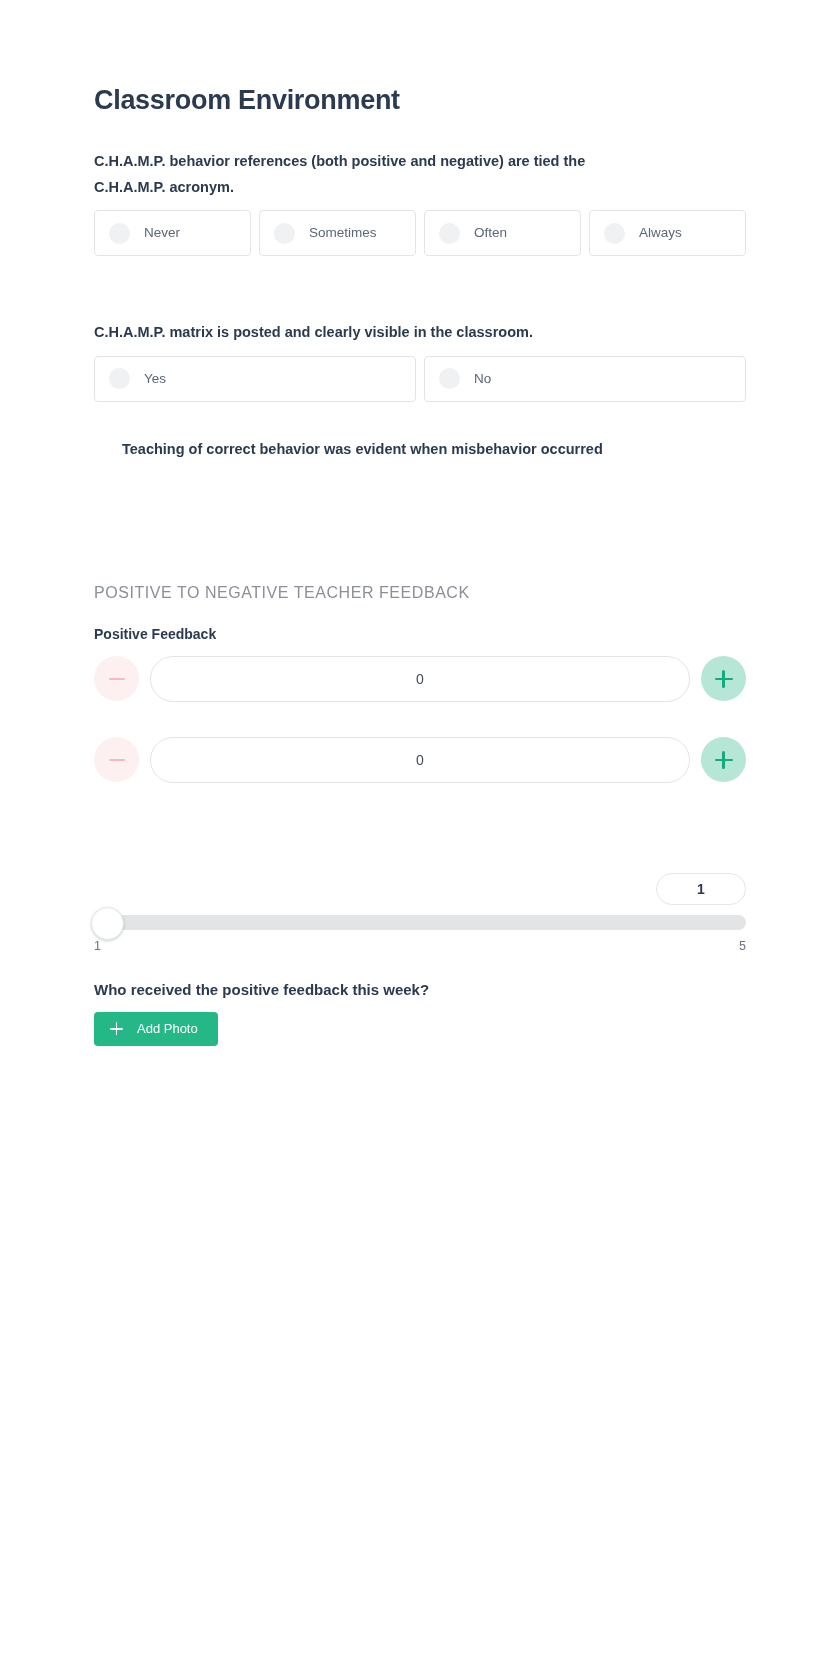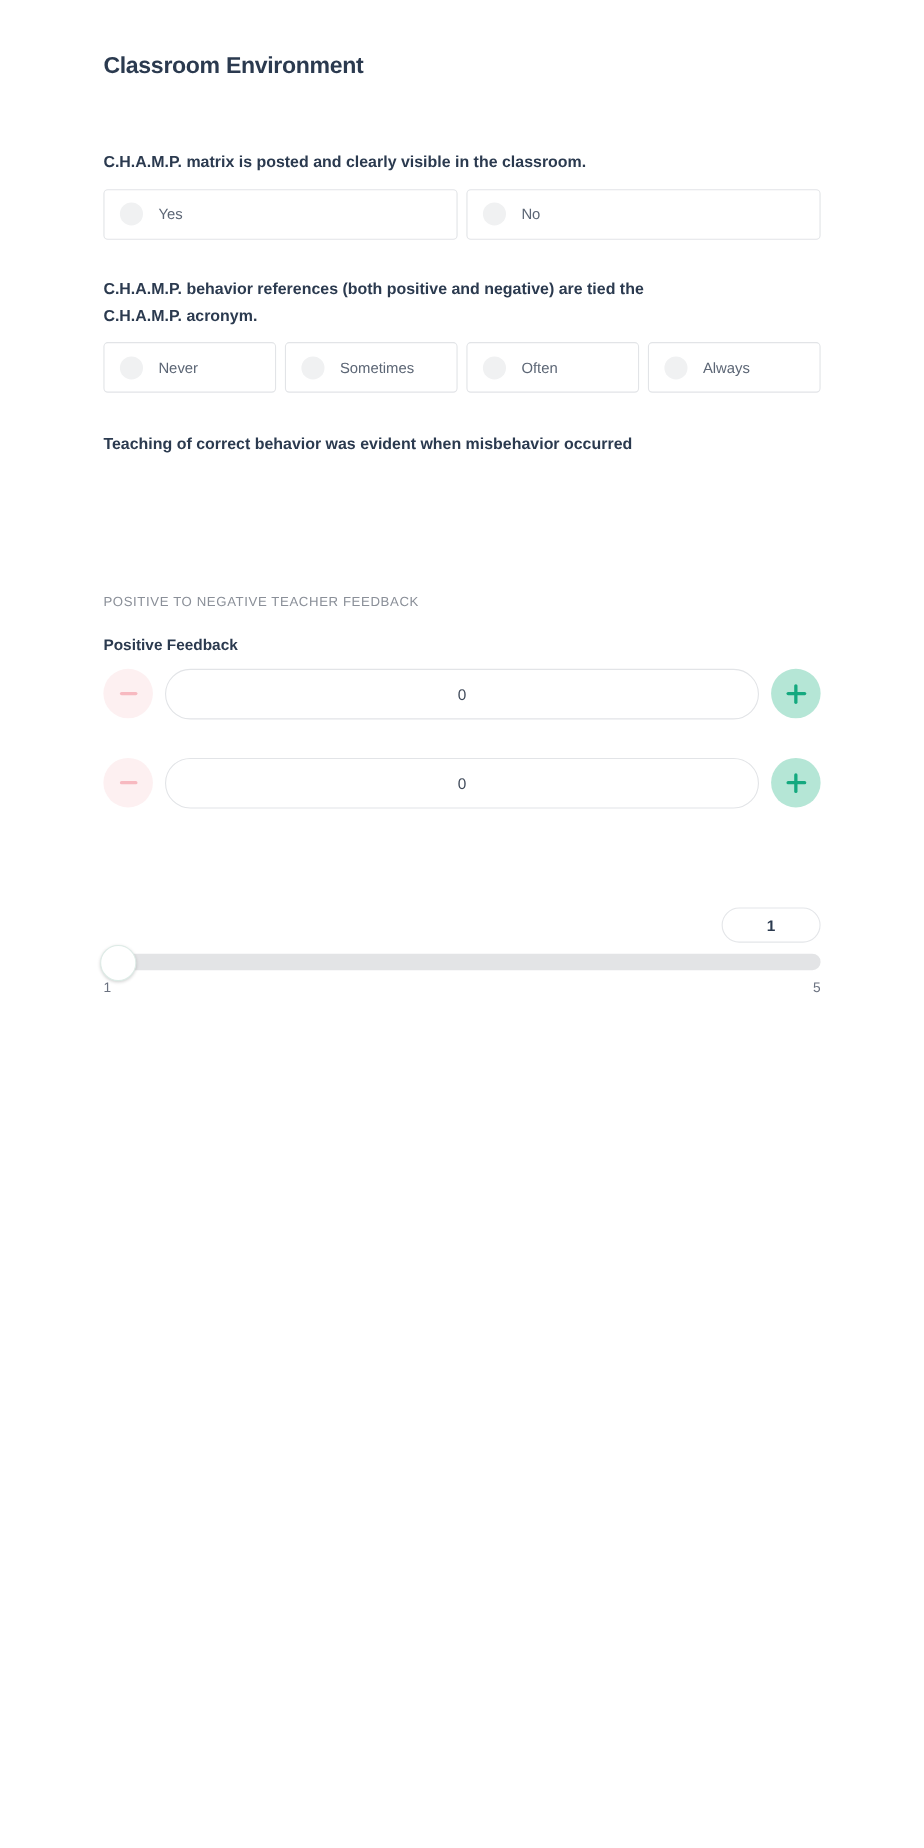--- a/index.html
+++ b/index.html
@@ -16,36 +16,36 @@
     overflow: hidden;
   }
   .page {
     width: 840px;
     height: 1680px;
     box-sizing: border-box;
     padding: 0 94px;
     position: relative;
   }
   .page-title {
-    font-size: 21px;
+    font-size: 27px;
     font-weight: bold;
     color: #2b3a4f;
     letter-spacing: -0.3px;
     margin: 0;
-    padding-top: 47px;
+    padding-top: 84px;
     line-height: 1.2;
   }
 
   
   .question-block {
     margin-top: 0;
   }
   .q1 { padding-top: 64px; }
   .q2 { padding-top: 33px; }
-  .q3 { padding-top: 35px; }
+  .q3 { padding-top: 35px; margin-left: 28px; }
 
   .question-label {
     font-size: 14.5px;
     font-weight: bold;
     color: #2b3a4f;
     line-height: 1.75;
     margin: 0 0 10px 0;
     max-width: 560px;
   }
 
@@ -75,21 +75,21 @@
   }
   .option-text {
     font-size: 13.5px;
     color: #5c6675;
     line-height: 1;
   }
 
   
   .section-gap { height: 112px; }
   .section-label {
-    font-size: 12px;
+    font-size: 16px;
     color: #8a8f98;
     letter-spacing: 0.55px;
     text-transform: uppercase;
     margin: 0 0 24px 0;
   }
   .field-label {
     font-size: 14px;
     font-weight: bold;
     color: #2b3a4f;
     margin: 0 0 14px 0;
@@ -253,52 +253,52 @@
   .plus-icon::before { left: 0; top: 5.6px; width: 13px; height: 1.9px; }
   .plus-icon::after { top: 0; left: 5.6px; height: 13px; width: 1.9px; }
 </style>
 </head>
 <body>
 
 <div class="page">
 
   <h1 class="page-title">Classroom Environment</h1>
 
+  <div class="question-block q2">
+    <p class="question-label">C.H.A.M.P. behavior references (both positive and negative) are tied the C.H.A.M.P. acronym.</p>
+    <div class="options-row">
+      <div class="option-card">
+        <span class="radio-dot"></span>
+        <span class="option-text">Never</span>
+      </div>
+      <div class="option-card">
+        <span class="radio-dot"></span>
+        <span class="option-text">Sometimes</span>
+      </div>
+      <div class="option-card">
+        <span class="radio-dot"></span>
+        <span class="option-text">Often</span>
+      </div>
+      <div class="option-card">
+        <span class="radio-dot"></span>
+        <span class="option-text">Always</span>
+      </div>
+    </div>
+  </div>
+
   <div class="question-block q1">
     <p class="question-label">C.H.A.M.P. matrix is posted and clearly visible in the classroom.</p>
     <div class="options-row">
       <div class="option-card">
         <span class="radio-dot"></span>
         <span class="option-text">Yes</span>
       </div>
       <div class="option-card">
         <span class="radio-dot"></span>
         <span class="option-text">No</span>
-      </div>
-    </div>
-  </div>
-
-  <div class="question-block q2">
-    <p class="question-label">C.H.A.M.P. behavior references (both positive and negative) are tied the C.H.A.M.P. acronym.</p>
-    <div class="options-row">
-      <div class="option-card">
-        <span class="radio-dot"></span>
-        <span class="option-text">Never</span>
-      </div>
-      <div class="option-card">
-        <span class="radio-dot"></span>
-        <span class="option-text">Sometimes</span>
-      </div>
-      <div class="option-card">
-        <span class="radio-dot"></span>
-        <span class="option-text">Often</span>
-      </div>
-      <div class="option-card">
-        <span class="radio-dot"></span>
-        <span class="option-text">Always</span>
       </div>
     </div>
   </div>
 
   <div class="question-block q3">
     <p class="question-label">Teaching of correct behavior was evident when misbehavior occurred</p>
     <div class="options-row">
     </div>
   </div>
 
@@ -340,14 +340,21 @@
       <div class="slider-thumb"></div>
       <div class="slider-minmax">
         <span>1</span>
         <span>5</span>
       </div>
     </div>
   </div>
 
   <div class="photo-gap"></div>
 
+  <div class="photo-section">
+    <p class="photo-label">Who received the positive feedback this week?</p>
+    <button class="add-photo-btn">
+      <span class="plus-icon"></span>
+      <span>Add Photo</span>
+    </button>
+  </div>
 
 </div>
 
 </body></html>

